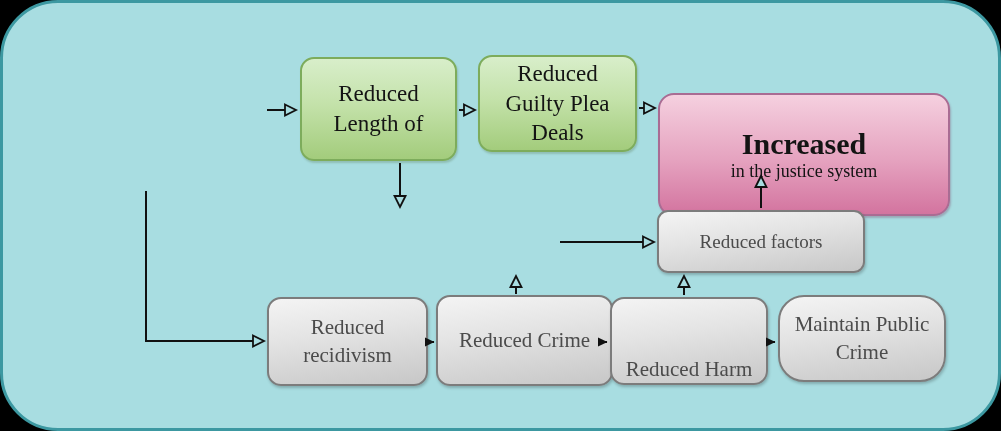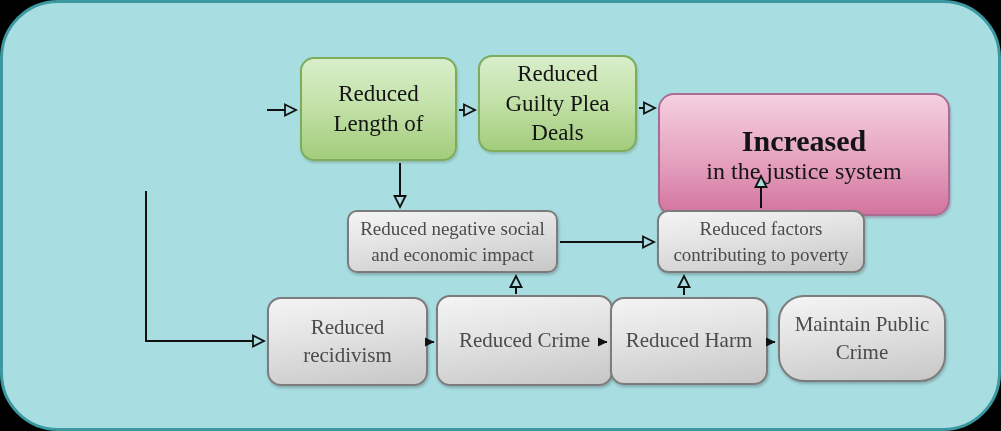--- a/index.html
+++ b/index.html
@@ -49,34 +49,34 @@
   .pink {
     left: 658px; top: 61px; width: 292px; height: 123px;
     background: linear-gradient(180deg, #f5d0df 0%, #e5a2bf 55%, #d3749f 100%);
     border: 2px solid #a96c93;
     border-radius: 16px;
     box-shadow: 1px 2px 2px rgba(120,50,90,0.3);
     color: #141414;
     margin-top: 32px;
   }
   .pink .title { font-size: 30px; font-weight: bold; line-height: 1.12; }
-  .pink .subtitle { font-size: 24px; line-height: 1.15; white-space: nowrap; }
+  .pink .subtitle { font-size: 18px; line-height: 1.15; white-space: nowrap; }
   .gray {
     background: linear-gradient(172deg, #f4f4f4 0%, #e4e4e4 40%, #c7c7c7 100%);
     border: 2px solid #7c7c7c;
     box-shadow: 1px 2px 3px rgba(0,0,0,0.22);
     color: #4b4b4b;
   }
   .mid { border-radius: 10px; font-size: 19px; line-height: 1.35; }
   .m1 { left: 347px; top: 210px; width: 211px; height: 63px; }
   .m2 { left: 657px; top: 210px; width: 208px; height: 63px; border-radius: 11px; }
   .bottom { border-radius: 14px; font-size: 21px; line-height: 1.3; }
   .b1 { left: 267px; top: 297px; width: 161px; height: 89px; }
   .b2 { left: 436px; top: 295px; width: 177px; height: 91px; }
-  .b3 { left: 610px; top: 297px; width: 158px; height: 88px; }
+  .b3 { left: 610px; top: 297px; width: 158px; height: 88px; justify-content: flex-end; }
   .b4 { left: 778px; top: 295px; width: 168px; height: 87px; border-radius: 26px; }
   .overlay {
     position: absolute; left: 0; top: 0;
     pointer-events: none;
   }
 </style>
 </head>
 <body>
 
 <div class="stage">
@@ -94,28 +94,23 @@
     <span class="ln">Deals</span>
   </div>
 
   <div class="node pink">
     <div class="title">
       <span class="ln">Increased</span>
     </div>
     <span class="subtitle">in the justice system</span>
   </div>
 
-  <div class="node gray mid m1">
-    <span class="ln">Reduced negative social</span>
-    <span class="ln">and economic impact</span>
-  </div>
 
   <div class="node gray mid m2">
     <span class="ln">Reduced factors</span>
-    <span class="ln">contributing to poverty</span>
   </div>
 
   <div class="node gray bottom b1">
     <span class="ln">Reduced</span>
     <span class="ln">recidivism</span>
   </div>
 
   <div class="node gray bottom b2">
     <span class="ln">Reduced Crime</span>
   </div>

